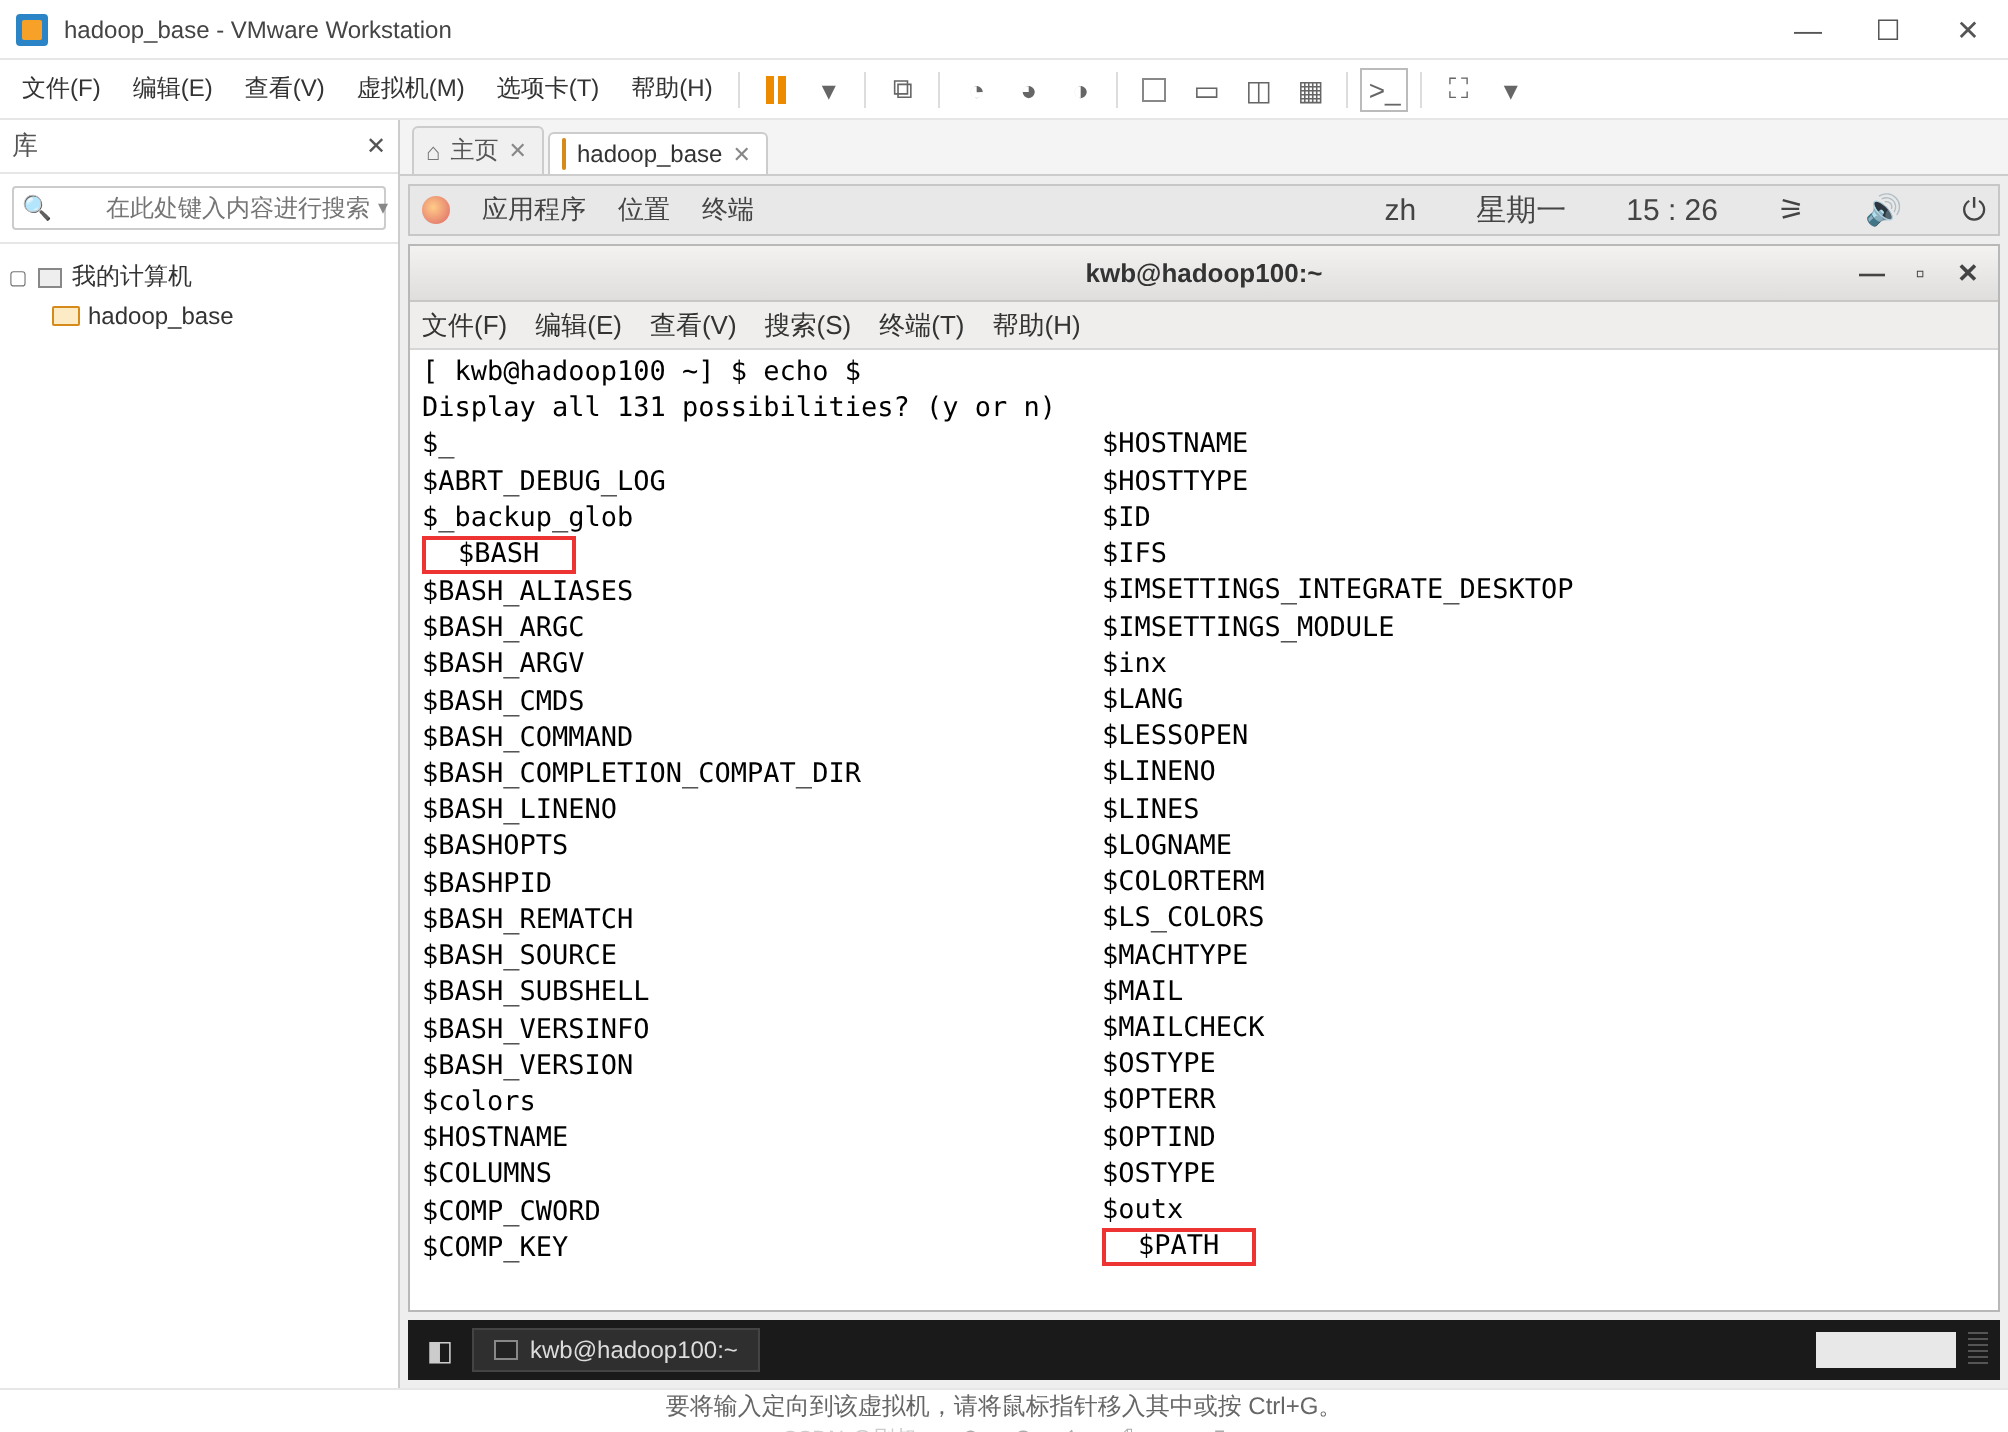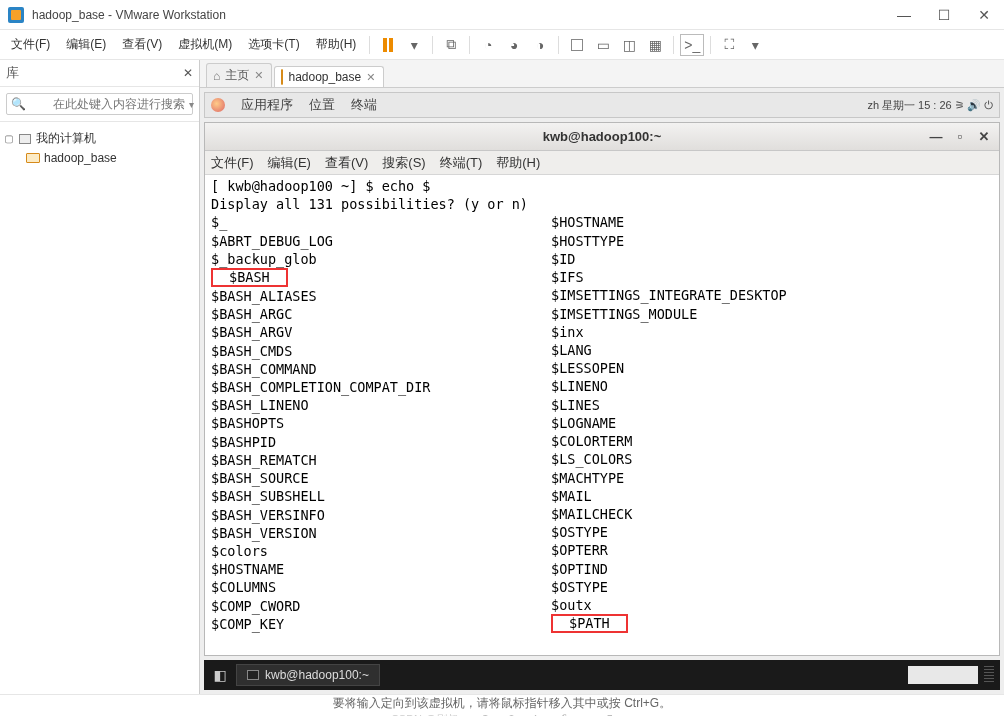--- a/index.html
+++ b/index.html
@@ -109,21 +109,21 @@
   background:#e8e8e8;
   border:1px solid #c7c7c7;
   display:flex;
   align-items:center;
   padding:0 6px;
   font-size:13px;
   color:#444;
   gap:16px;
 }
 .gnome-bar .gm-spacer {flex:1;}
-.gnome-bar .gm-right { display:flex; align-items:center; gap:3px; font-size:11px;}
+.gnome-bar .gm-right { display:flex; align-items:center; gap:30px; font-size:15px;}
 .gm-logo{width:14px;height:14px;border-radius:50%;background:radial-gradient(circle at 40% 40%,#fc8,#d66);}
 .term-window {
   flex:1;
   background:#fff;
   border:1px solid #b8b8b8;
   display:flex;
   flex-direction:column;
   overflow:hidden;
 }
 .term-title {

